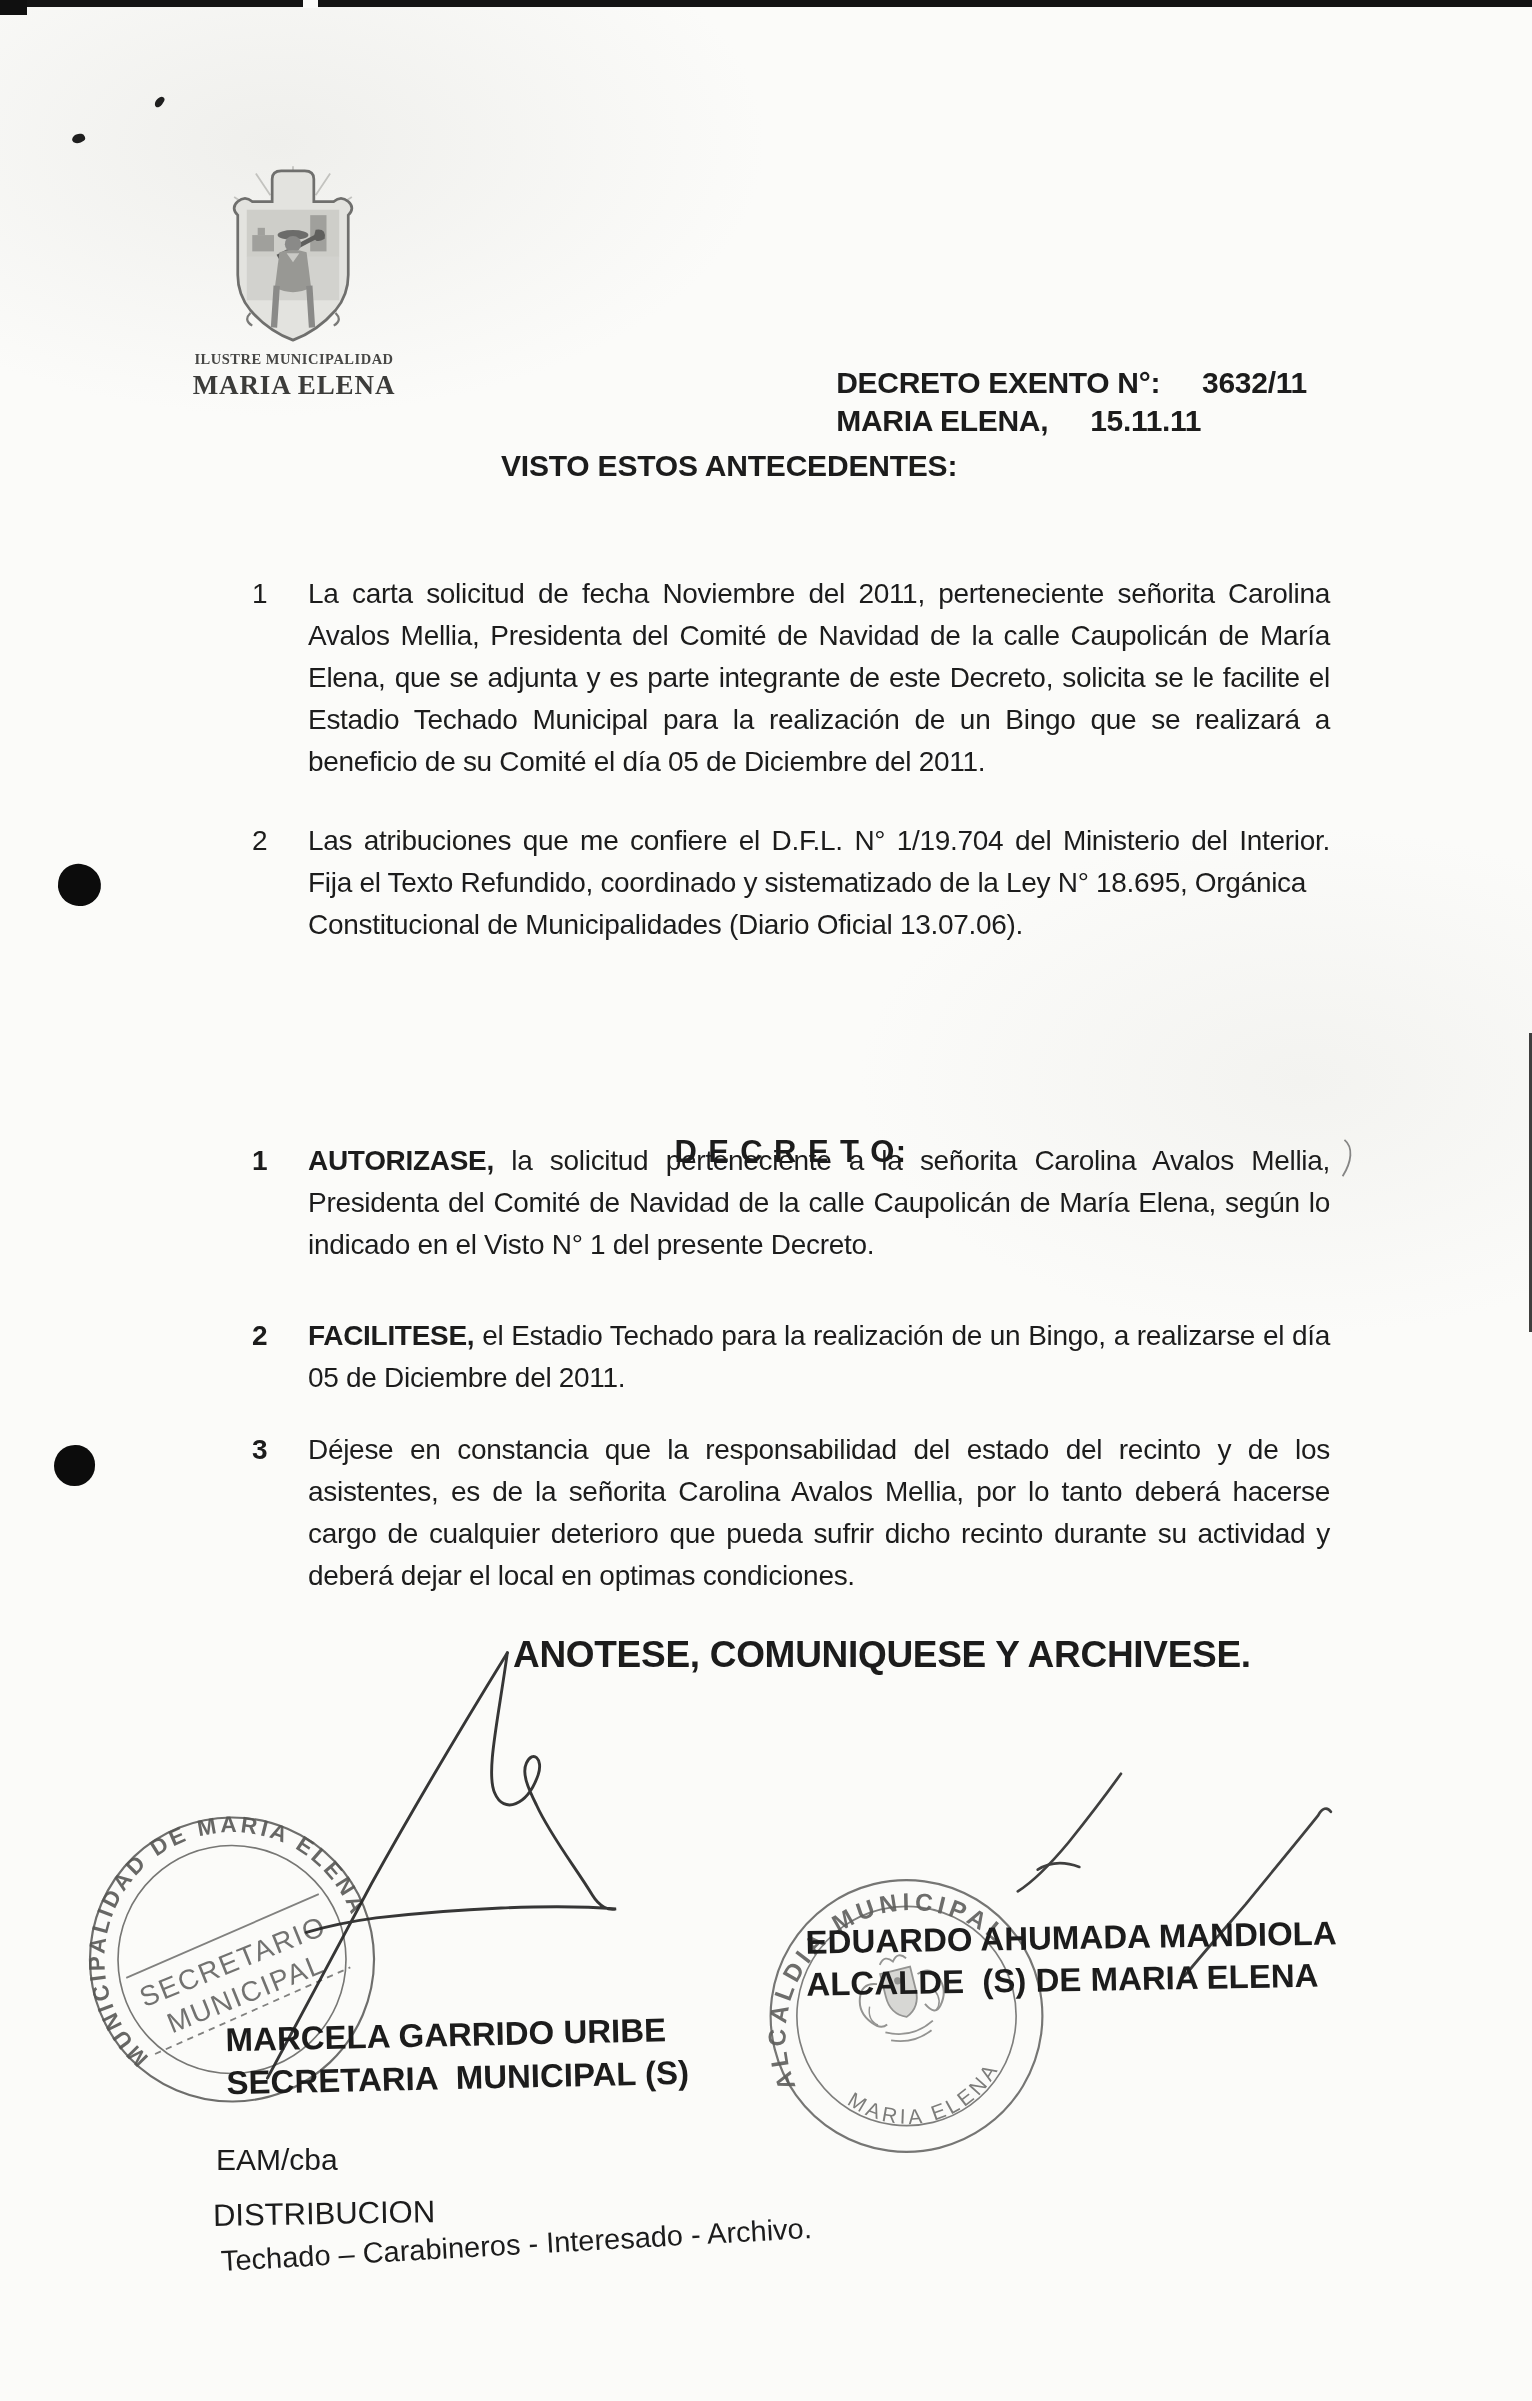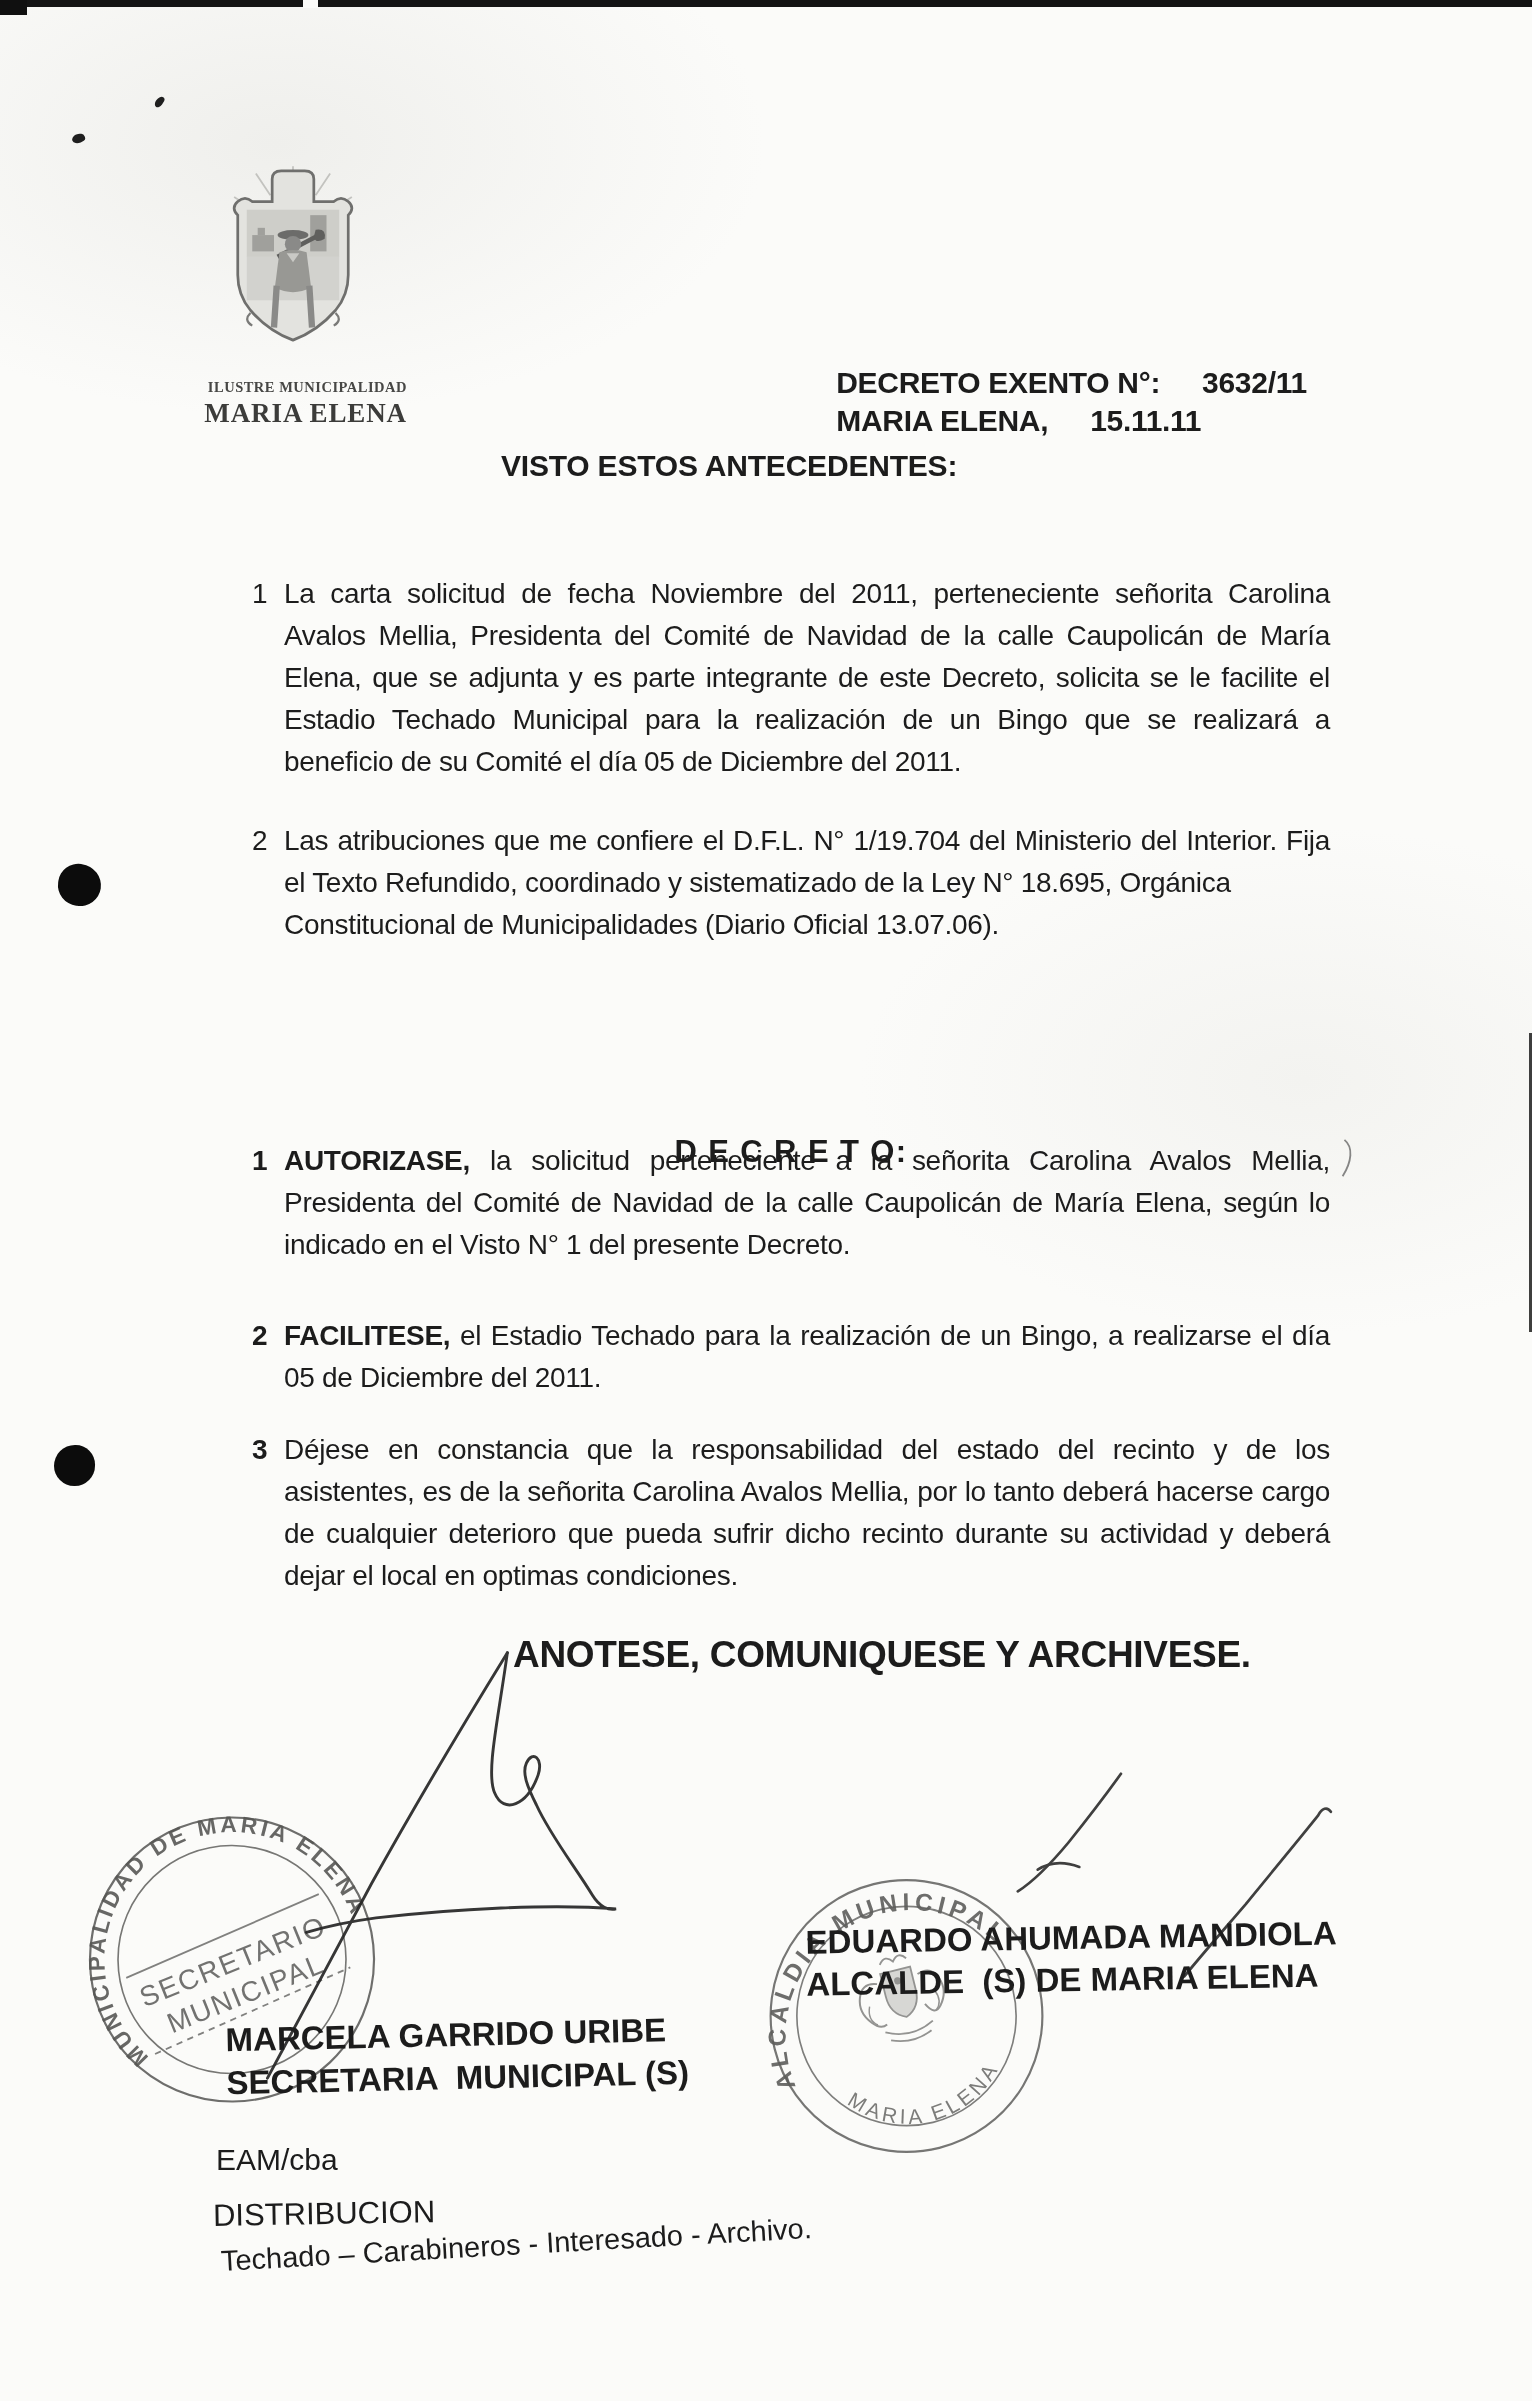--- a/index.html
+++ b/index.html
@@ -20,36 +20,36 @@
   .edge-right{position:absolute;right:0;top:1033px;width:3.6px;height:299px;background:#1d1d1d;opacity:.85;}
   .speck{position:absolute;background:#1f1f1f;}
   .speck1{left:156px;top:96px;width:7.2px;height:11.8px;border-radius:60% 40% 50% 50%;transform:rotate(35deg);}
   .speck2{left:72px;top:134px;width:12.7px;height:9px;border-radius:50% 60% 40% 60%;transform:rotate(-24deg);}
   .hole{position:absolute;background:#0c0c0c;border-radius:50%;}
   .hole1{left:58px;top:864px;width:43px;height:42px;transform:rotate(8deg);border-radius:48% 52% 50% 50%;}
   .hole2{left:54px;top:1445px;width:41px;height:41px;border-radius:52% 48% 50% 50%;}
 
   
   .crest{position:absolute;left:216px;top:159px;}
-  .logo-caption{position:absolute;left:181px;top:351px;width:226px;text-align:right;
-    font-family:"Liberation Serif", serif;color:#474745;margin-top:28px;}
+  .logo-caption{position:absolute;left:181px;top:351px;width:226px;text-align:center;
+    font-family:"Liberation Serif", serif;color:#474745;}
   .logo-caption .l1{font-size:14.5px;font-weight:bold;letter-spacing:0.5px;}
   .logo-caption .l2{font-size:27px;font-weight:bold;letter-spacing:0.9px;color:#3c3c3a;margin-top:1.8px;}
 
   
   .bold{font-weight:bold;}
   .header-block{position:absolute;left:788px;top:332px;font-size:30px;font-weight:bold;letter-spacing:-0.3px;}
   .header-block .hrow{height:38px;white-space:pre;}
   .gap1{margin-left:42px;}
   .gap2{margin-left:42px;}
   .visto-heading{position:absolute;left:501px;top:449px;font-size:30px;font-weight:bold;letter-spacing:-0.2px;}
 
   .item{position:absolute;left:252px;width:1078px;font-size:28px;line-height:42px;letter-spacing:-0.3px;}
   .item .num{position:absolute;left:0;top:0;}
-  .item .txt{display:block;margin-left:32px;text-align:justify;text-align-last:left;}
+  .item .txt{display:block;margin-left:56px;text-align:justify;text-align-last:left;}
   .pre{white-space:pre-line;}
   .v1{top:573px;}
   .v2{top:820px;}
   .decreto-heading{position:absolute;left:252px;top:1134px;width:1078px;text-align:center;
     font-size:31px;font-weight:bold;letter-spacing:1.4px;}
   .d1{top:1140px;}
   .d2{top:1315px;}
   .d3{top:1429px;}
   .d1 .num,.d2 .num,.d3 .num{font-weight:bold;}
   .closing{position:absolute;left:513px;top:1634px;font-size:37px;font-weight:bold;letter-spacing:-0.3px;}

